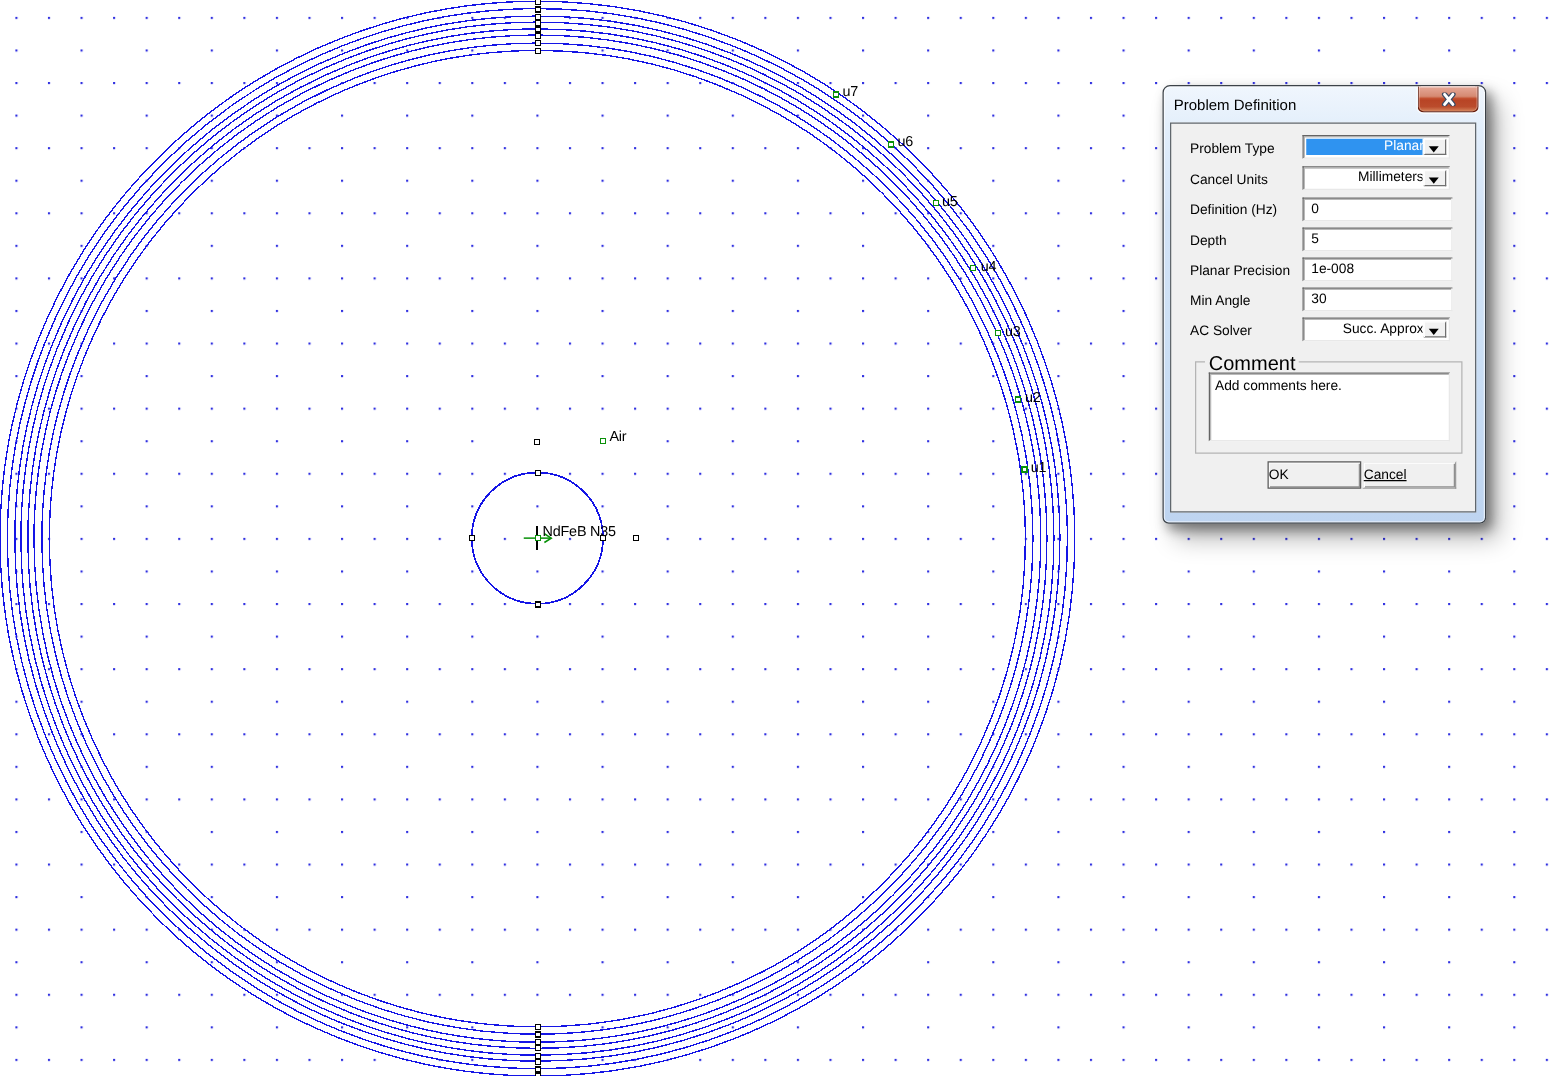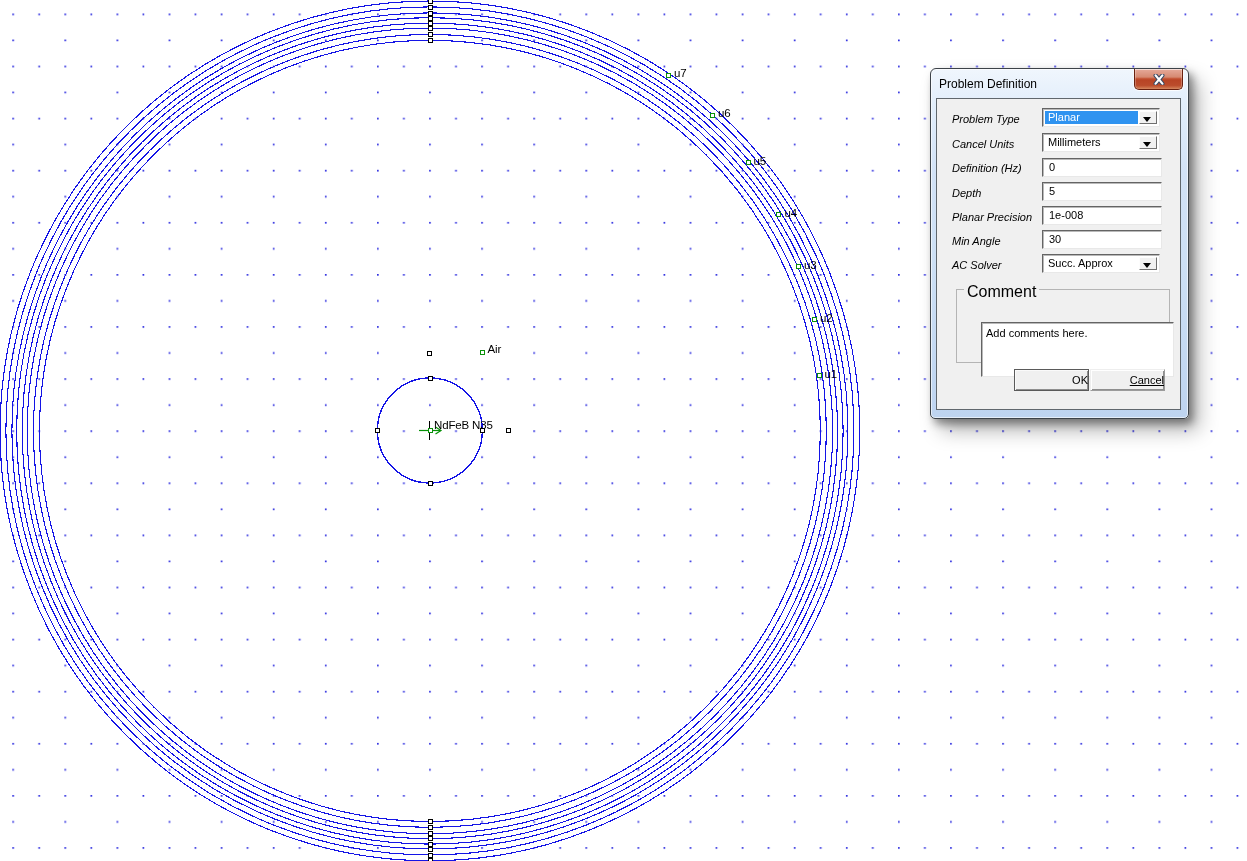--- a/index.html
+++ b/index.html
@@ -16,43 +16,43 @@
                   10px 12px 20px rgba(0,0,0,.28);}
   .title{position:absolute;left:8px;top:0;height:30px;line-height:30px;
          font-size:12px;color:#000;}
   .close{position:absolute;left:203px;top:0px;width:47px;height:20px;
          border:1px solid #69200f;border-top:none;border-radius:0 0 5px 5px;
          background:linear-gradient(180deg,#e6aa9a 0%,#d68a72 40%,#c35030 49%,#b84425 56%,#bb4c2c 82%,#c96a45 92%,#d68a62 100%);
          box-shadow:inset 0 1px 0 rgba(255,255,255,.6),inset 1px 0 0 rgba(255,255,255,.25),inset -1px 0 0 rgba(255,255,255,.25),-1px 1px 0 rgba(255,255,255,.55),1px 1px 0 rgba(255,255,255,.55);}
   .close svg{position:absolute;left:18px;top:5px;}
   .panel{position:absolute;left:5px;top:29px;width:243px;height:310px;
          background:#f0f0f0;border:1px solid #60676d;}
-  .lab{position:absolute;font-size:11px;color:#000;line-height:14px;font-style:italic;}
+  .lab{position:absolute;font-size:11px;color:#000;line-height:14px;}
   .sunken{position:absolute;background:#fff;
           border:1px solid;border-color:#646464 #e8e8e8 #e8e8e8 #646464;
           box-shadow:inset 1px 1px 0 rgba(100,100,100,.45);}
   .edit{font-size:11px;color:#000;padding:2px 0 0 6px;}
   .combo{}
   .sel{position:absolute;left:2px;top:2px;right:20px;bottom:2px;
-       font-size:11px;line-height:13px;padding:0 0 0 3px;}
+       font-size:11px;line-height:13px;padding:0 0 0 3px;text-align:right;}
   .foc{background:#2f93f0;color:#fff;}
   .db{position:absolute;top:2px;right:2px;width:16px;bottom:2px;
       background:#f1f1f1;
       border:1px solid;border-color:#fdfdfd #6f6f6f #6f6f6f #fdfdfd;
       box-shadow:-1px 0 0 #ffffff;}
   .db:after{content:"";position:absolute;left:3px;top:5px;width:0;height:0;
       border:4px solid transparent;border-top:5px solid #000;border-bottom:none;}
   .grp{position:absolute;left:19px;top:190px;width:212px;height:72px;
        border:1px solid #b4b4b4;}
   .grp .gl{position:absolute;left:7px;top:-7px;background:#f0f0f0;
        padding:0 3px;font-size:16px;}
-  .ta{left:44px;top:199px;width:187px;height:49px;font-size:11px;
-      padding:4px 0 0 4px;margin-top:24px;}
+  .ta{left:30px;top:199px;width:187px;height:49px;font-size:11px;
+      padding:4px 0 0 4px;}
   .btn{position:absolute;top:270px;width:73px;height:20px;background:#f0f0f0;
-       font-size:11px;text-align:right;line-height:20px;}
+       font-size:11px;text-align:left;line-height:20px;}
   .ok{left:77px;border:1px solid #5a5a5a;
       box-shadow:inset 1px 1px 0 #fafafa,inset -1px -1px 0 #8f8f8f;}
   .cancel{left:153px;border:1px solid #9b9b9b;border-top-color:#eeeeee;border-left-color:#eeeeee;
       box-shadow:inset 1px 1px 0 #ffffff,inset -1px -1px 0 #8f8f8f;text-decoration:underline;}
 </style>
 </head>
 <body>
 <svg id="cv" width="1247" height="861" viewBox="0 0 1247 861">
   <defs>
     <pattern id="g" x="12.3" y="13.5" width="52.1" height="52.1" patternUnits="userSpaceOnUse">

